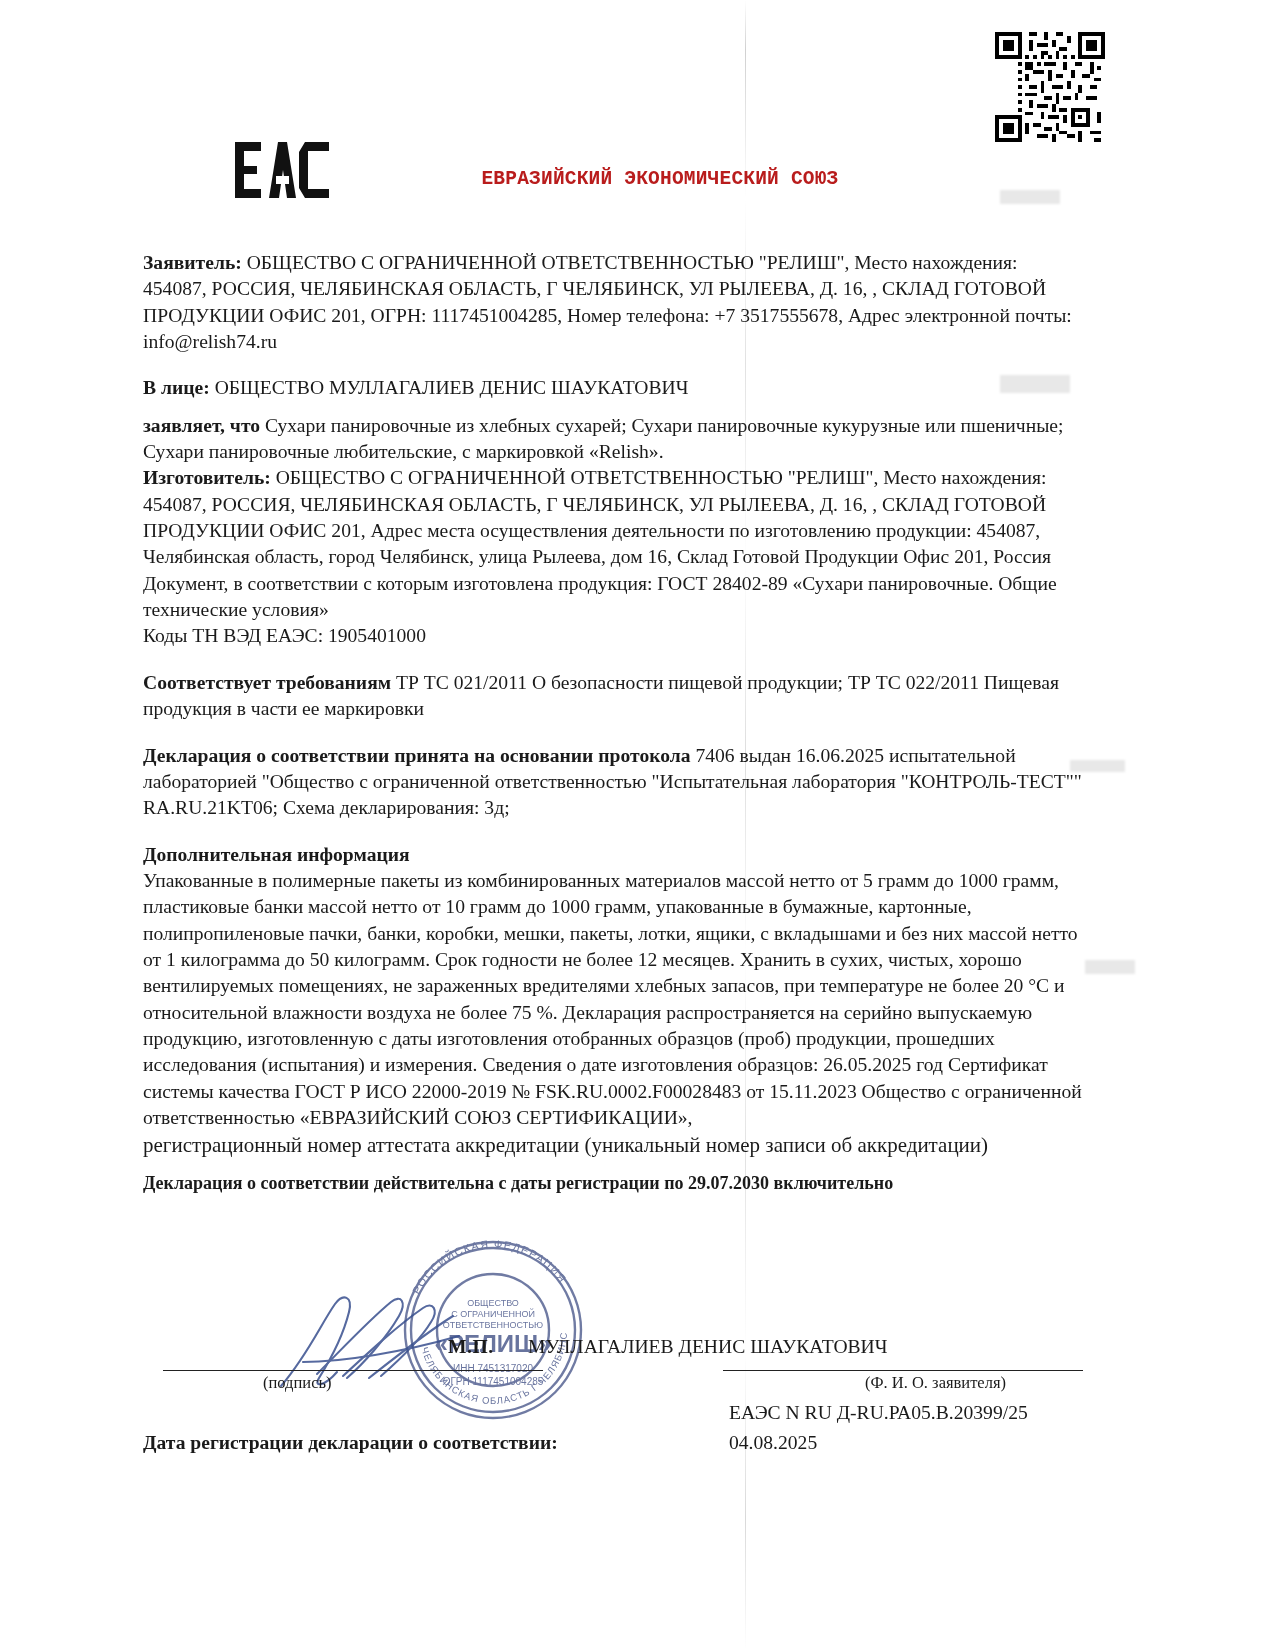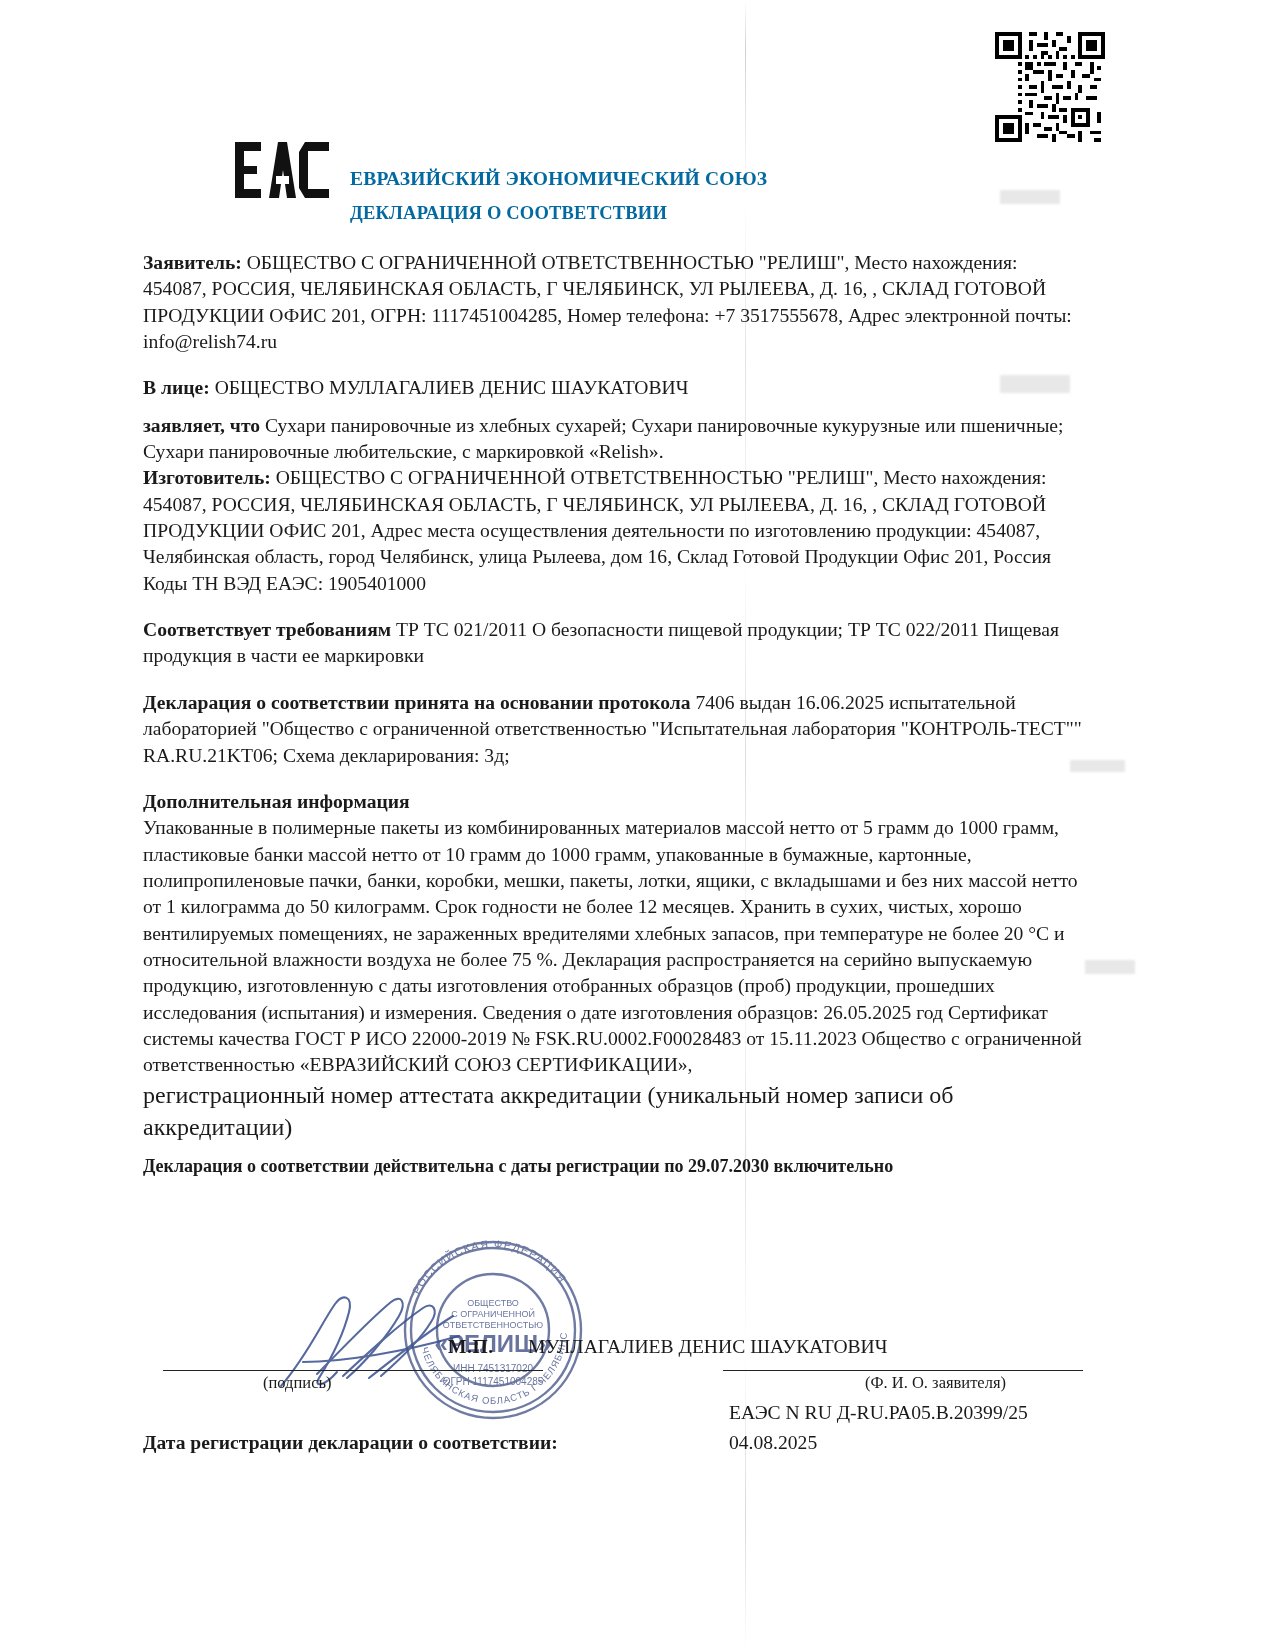--- a/index.html
+++ b/index.html
@@ -41,25 +41,26 @@
     height: 60px;
   }
   .eac svg { display: block; }
 
   
   .doc-header {
     position: absolute;
     top: 168px;
     left: 350px;
     width: 620px;
-    font-family: Liberation Serif, serif;
+    text-align: center;
+    font-family: Liberation Mono, monospace;
     font-weight: bold;
     font-size: 19.5px;
     letter-spacing: 0.2px;
-    color: #0369a1;
+    color: #b91c1c;
   }
   .doc-header .line2 {
     margin-top: 13px;
     font-size: 18.5px;
   }
 
   
   .body-block {
     position: absolute;
     top: 250px;
@@ -72,21 +73,21 @@
   .body-block p { margin: 0; }
   b, .b { font-weight: bold; }
   .gap-sm { height: 11px; }
   .gap-md { height: 20px; }
 
   .section-title {
     font-weight: bold;
   }
 
   .extra-small {
-    font-size: 24px;
+    font-size: 21px;
   }
 
   .valid-line {
     font-weight: bold;
     font-size: 18px;
   }
 
   
   .sig-area {
     position: absolute;
@@ -333,37 +334,37 @@
         <polygon points="36,58 45,2 54,2 63,58 54,58 50,30 46,58"></polygon>
         <rect x="43" y="36" width="13" height="8" fill="#fff"></rect>
 
         <path d="M96 2 L72 2 L66 12 L66 48 L72 58 L96 58 L96 49 L75 49 L75 11 L96 11 Z"></path>
       </g>
     </svg>
   </div>
 
   <div class="doc-header">
     <div>ЕВРАЗИЙСКИЙ ЭКОНОМИЧЕСКИЙ СОЮЗ</div>
-    <div class="line2">ДЕКЛАРАЦИЯ О СООТВЕТСТВИИ</div>
   </div>
 
   <div class="body-block">
 
     <p><span class="b">Заявитель:</span><span> ОБЩЕСТВО С ОГРАНИЧЕННОЙ ОТВЕТСТВЕННОСТЬЮ "РЕЛИШ", Место нахождения: 454087, РОССИЯ, ЧЕЛЯБИНСКАЯ ОБЛАСТЬ, Г ЧЕЛЯБИНСК, УЛ РЫЛЕЕВА, Д. 16,  , СКЛАД ГОТОВОЙ ПРОДУКЦИИ ОФИС 201, ОГРН: 1117451004285, Номер телефона: +7 3517555678, Адрес электронной почты: info@relish74.ru</span></p>
 
     <div class="gap-md"></div>
 
     <p><span class="b">В лице:</span><span> ОБЩЕСТВО МУЛЛАГАЛИЕВ ДЕНИС ШАУКАТОВИЧ</span></p>
 
     <div class="gap-sm"></div>
 
     <p><span class="b">заявляет, что</span><span>  Сухари панировочные из хлебных сухарей; Сухари панировочные кукурузные или пшеничные; Сухари панировочные любительские, с маркировкой «Relish».</span></p>
 
     <p><span class="b">Изготовитель:</span><span> ОБЩЕСТВО С ОГРАНИЧЕННОЙ ОТВЕТСТВЕННОСТЬЮ "РЕЛИШ", Место нахождения: 454087, РОССИЯ, ЧЕЛЯБИНСКАЯ ОБЛАСТЬ, Г ЧЕЛЯБИНСК, УЛ РЫЛЕЕВА, Д. 16,  , СКЛАД ГОТОВОЙ ПРОДУКЦИИ ОФИС 201, Адрес места осуществления деятельности по изготовлению продукции: 454087, Челябинская область, город Челябинск, улица Рылеева, дом 16, Склад Готовой Продукции Офис 201, Россия</span></p>
 
+    <p>Документ, в соответствии с которым изготовлена продукция: ГОСТ 28402-89 «Сухари панировочные. Общие технические условия»</p>
 
     <p>Коды ТН ВЭД ЕАЭС: 1905401000</p>
 
     <div class="gap-md"></div>
 
     <p><span class="b">Соответствует требованиям</span><span>  ТР ТС 021/2011 О безопасности пищевой продукции; ТР ТС 022/2011 Пищевая продукция в части ее маркировки</span></p>
 
     <div class="gap-md"></div>
 
     <p><span class="b">Декларация о соответствии принята на основании протокола</span><span> 7406 выдан 16.06.2025 испытательной лабораторией "Общество с ограниченной ответственностью "Испытательная лаборатория "КОНТРОЛЬ-ТЕСТ"" RA.RU.21KT06; Схема декларирования: 3д;</span></p>

